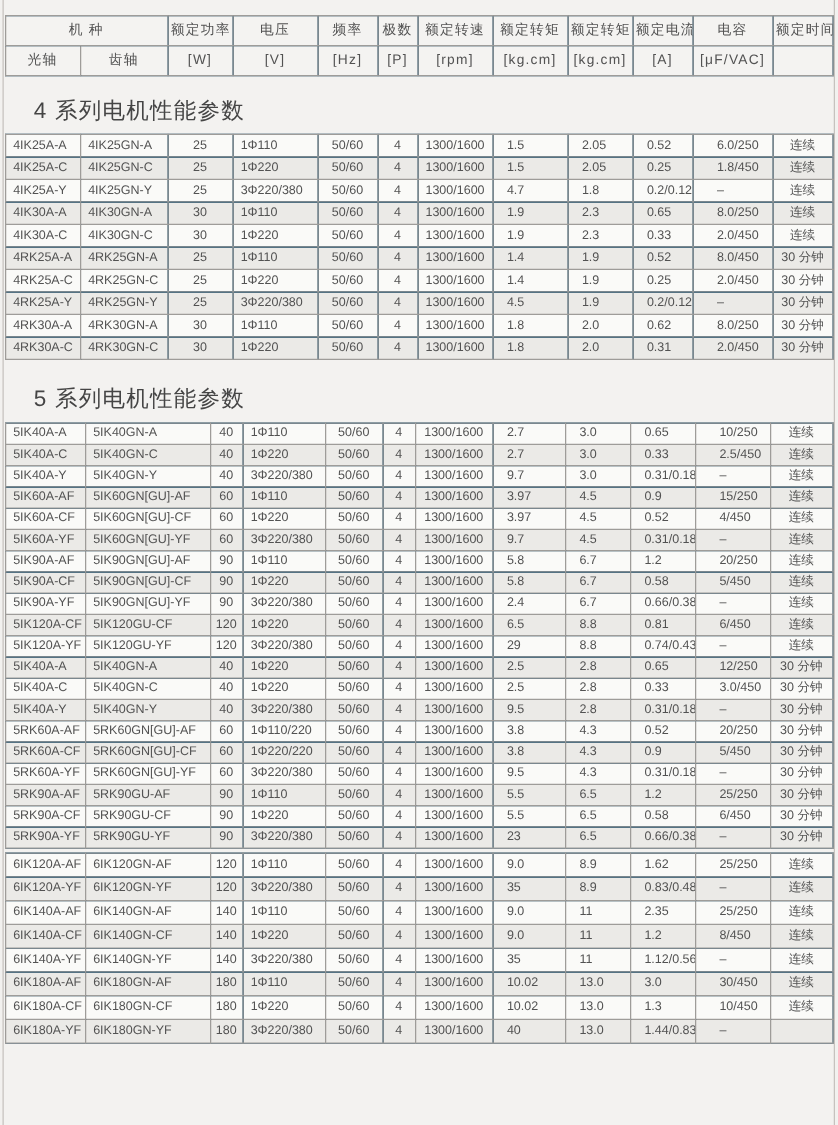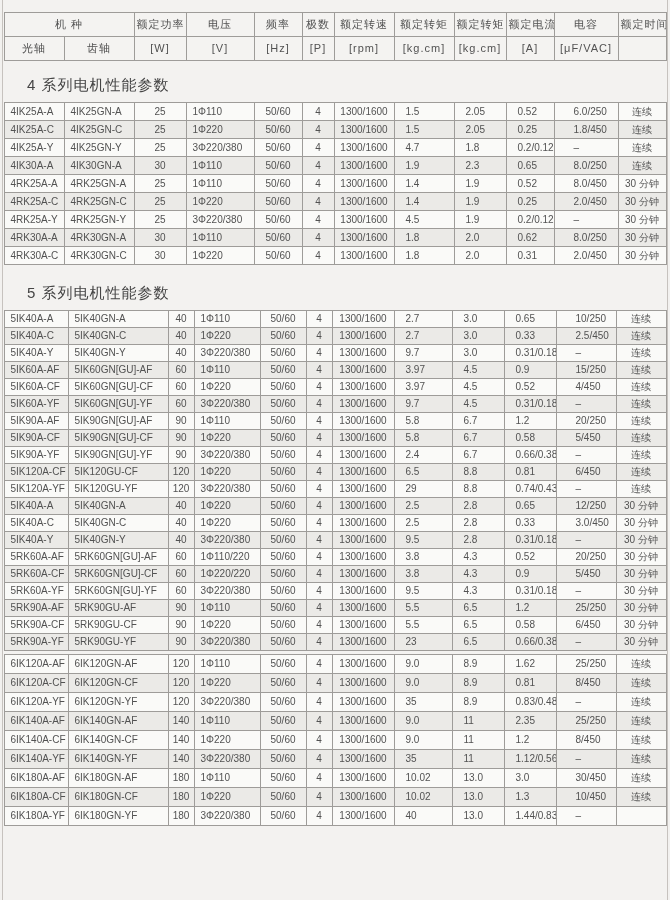--- a/index.html
+++ b/index.html
@@ -57,21 +57,21 @@
   
   tbody td:nth-child(1),
   tbody td:nth-child(2),
   tbody td:nth-child(4) { text-align: left; padding-left: 6px; }
   tbody td:nth-child(8),
   tbody td:nth-child(9),
   tbody td:nth-child(10) { text-align: left; padding-left: 11px; }
   tbody td:nth-child(11) { text-align: left; padding-left: 19px; }
 
   .section-title {
-    font-size: 15px;
+    font-size: 18px;
     color: #454545;
     margin: 15px 0 7px 24px;
     letter-spacing: 1px;
   }
   .gap-lg { margin-top: 19px; }
 </style>
 </head>
 <body>
 
 <div class="sheet">
@@ -189,20 +189,34 @@
           <td>50/60</td>
           <td>4</td>
           <td>1300/1600</td>
           <td>1.9</td>
           <td>2.3</td>
           <td>0.65</td>
           <td>8.0/250</td>
           <td>连续</td>
         </tr>
         <tr>
+          <td>4IK30A-C</td>
+          <td>4IK30GN-C</td>
+          <td>30</td>
+          <td>1Φ220</td>
+          <td>50/60</td>
+          <td>4</td>
+          <td>1300/1600</td>
+          <td>1.9</td>
+          <td>2.3</td>
+          <td>0.33</td>
+          <td>2.0/450</td>
+          <td>连续</td>
+        </tr>
+        <tr>
           <td>4RK25A-A</td>
           <td>4RK25GN-A</td>
           <td>25</td>
           <td>1Φ110</td>
           <td>50/60</td>
           <td>4</td>
           <td>1300/1600</td>
           <td>1.4</td>
           <td>1.9</td>
           <td>0.52</td>
@@ -592,34 +606,20 @@
           <td>50/60</td>
           <td>4</td>
           <td>1300/1600</td>
           <td>9.0</td>
           <td>8.9</td>
           <td>1.62</td>
           <td>25/250</td>
           <td>连续</td>
         </tr>
         <tr>
-          <td>6IK120A-CF</td>
-          <td>6IK120GN-CF</td>
-          <td>120</td>
-          <td>1Φ220</td>
-          <td>50/60</td>
-          <td>4</td>
-          <td>1300/1600</td>
-          <td>9.0</td>
-          <td>8.9</td>
-          <td>0.81</td>
-          <td>8/450</td>
-          <td>连续</td>
-        </tr>
-        <tr>
           <td>6IK120A-YF</td>
           <td>6IK120GN-YF</td>
           <td>120</td>
           <td>3Φ220/380</td>
           <td>50/60</td>
           <td>4</td>
           <td>1300/1600</td>
           <td>35</td>
           <td>8.9</td>
           <td>0.83/0.48</td>

